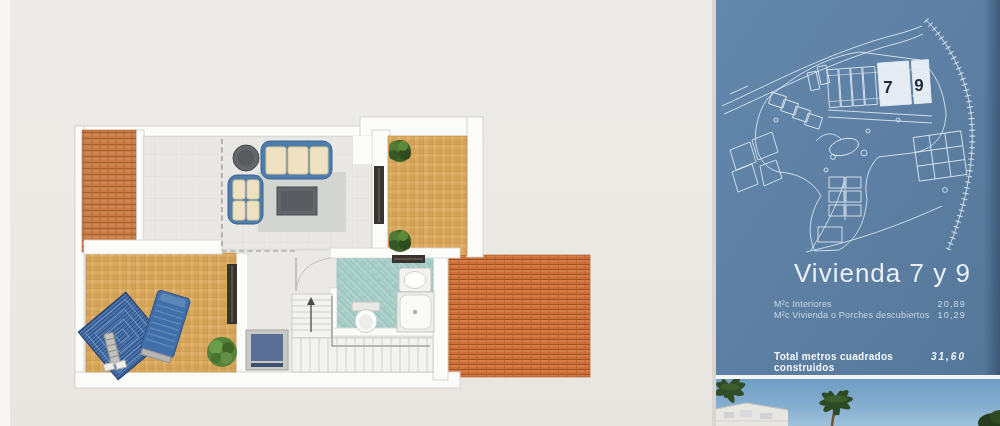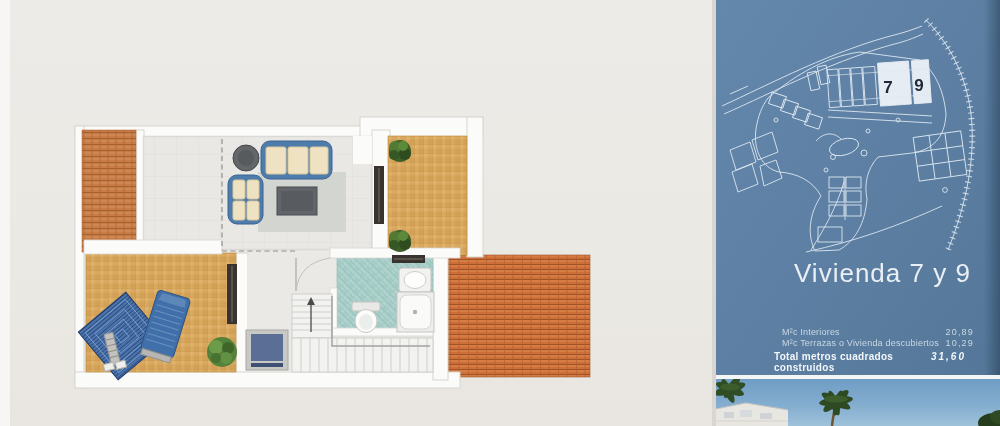--- a/index.html
+++ b/index.html
@@ -10,21 +10,21 @@
   .plan-svg{position:absolute;left:0;top:0;}
   .sidebar{position:absolute;left:712px;top:0;width:288px;height:426px;}
   .sidebar-divider{position:absolute;left:0;top:0;width:4px;height:426px;background:#d9d6d1;}
   .panel{position:absolute;left:4px;top:0;width:284px;height:375px;
          background:linear-gradient(125deg,#6488ac 0%,#5d80a4 45%,#547799 100%);}
   .panel-shadow{position:absolute;right:0;top:0;width:16px;height:100%;
          background:linear-gradient(to right,rgba(20,35,55,0),rgba(20,35,55,.38));pointer-events:none;}
   .siteplan-svg{position:absolute;left:0;top:0;}
   .panel-title{position:absolute;left:48px;top:258px;font-size:26px;font-weight:400;
          color:#e9eff4;letter-spacing:1px;margin-left:30px;}
-  .stats{position:absolute;left:66px;top:299px;width:192px;margin-top:28px;}
+  .stats{position:absolute;left:58px;top:299px;width:192px;}
   .stat-row{display:flex;justify-content:space-between;font-size:9px;line-height:10.5px;
          color:#c9d8e4;letter-spacing:.2px;}
   .stat-value{letter-spacing:1.2px;text-align:left;}
   .total-row{position:absolute;left:58px;top:351px;width:192px;display:flex;
          justify-content:space-between;font-size:10px;font-weight:bold;color:#f3f7fa;letter-spacing:.3px;}
   .total-value{letter-spacing:2px;font-style:italic;}
   .photo{position:absolute;left:4px;top:379px;width:284px;height:47px;overflow:hidden;}
   .sep-line{position:absolute;left:4px;top:375px;width:284px;height:4px;background:#f4f5f5;}
 </style>
 </head>
@@ -279,21 +279,21 @@
       </svg>
 
       <div class="panel-title">Vivienda 7 y 9</div>
 
       <div class="stats">
         <div class="stat-row">
           <span class="stat-label">M²c Interiores</span>
           <span class="stat-value">20,89</span>
         </div>
         <div class="stat-row">
-          <span class="stat-label">M²c Terrazas o Vivienda descubiertos</span>
+          <span class="stat-label">M²c Vivienda o Porches descubiertos</span>
           <span class="stat-value">10,29</span>
         </div>
       </div>
 
       <div class="total-row">
         <span class="total-label">Total metros cuadrados construidos</span>
         <span class="total-value">31,60</span>
       </div>
 
       <div class="panel-shadow"></div>

